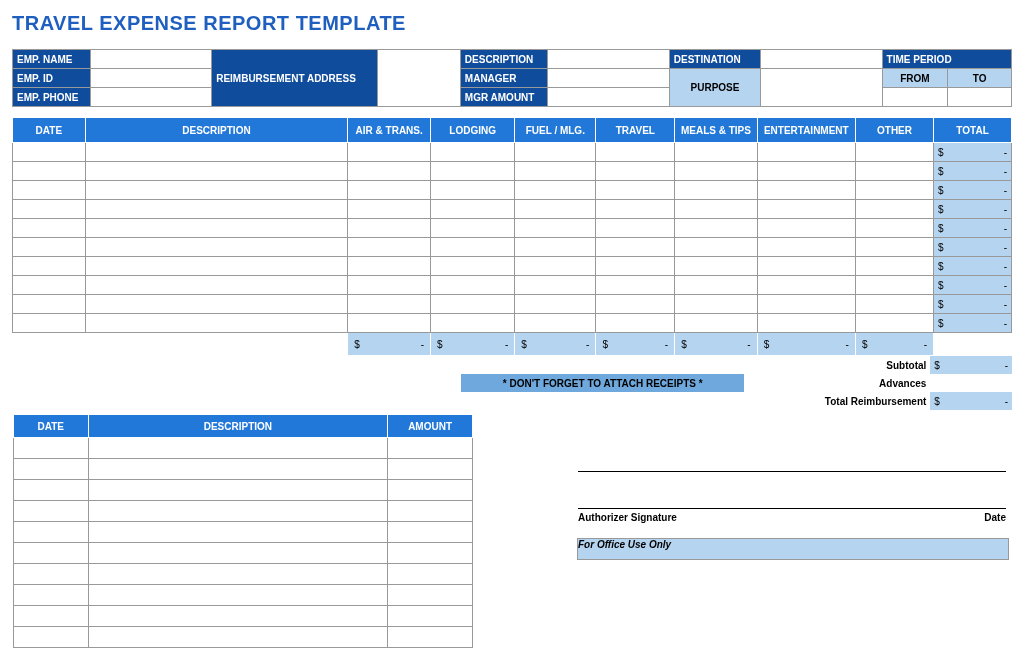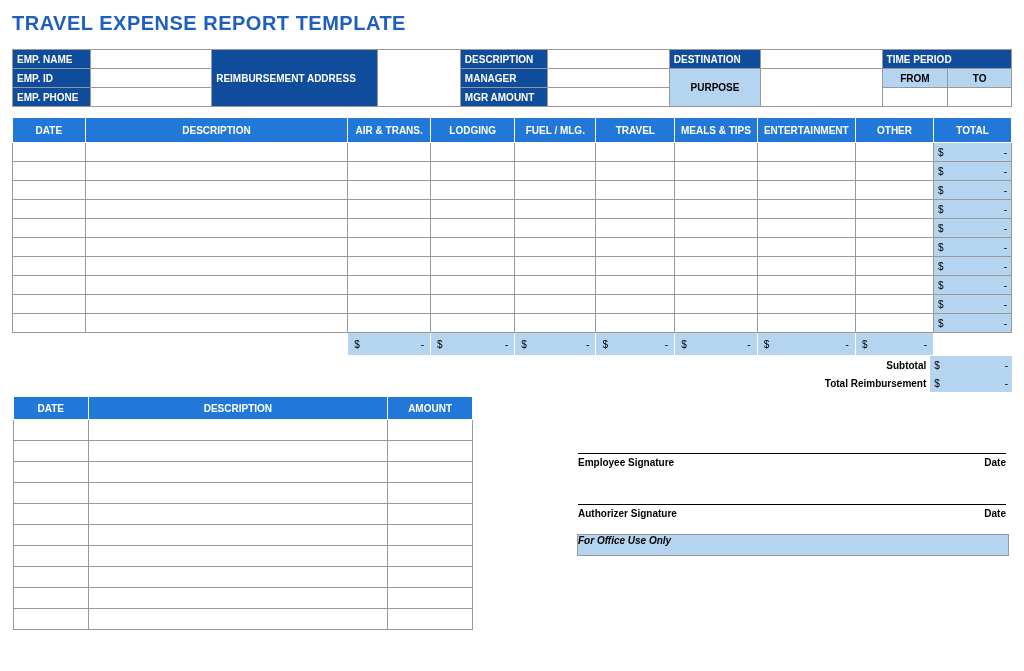--- a/index.html
+++ b/index.html
@@ -304,20 +304,26 @@
     <td style="width:450px"></td>
     <td style="width:280px"></td>
     <td class="right-label" style="width:180px">Subtotal</td>
     <td class="rt-ltblue" style="width:75px">
           <span class="dollar">$</span>
           <span class="dash">-</span>
         </td>
   </tr>
   <tr>
     <td></td>
+    <td class="reminder-bar">* DON'T FORGET TO ATTACH RECEIPTS *</td>
+    <td class="right-label">Advances</td>
+    <td></td>
+  </tr>
+  <tr>
+    <td></td>
     <td></td>
     <td class="right-label">Total Reimbursement</td>
     <td class="rt-ltblue">
           <span class="dollar">$</span>
           <span class="dash">-</span>
         </td>
   </tr>
 </tbody>
   </table>
 
@@ -387,24 +393,20 @@
 </td>
 <td style="width:90px"></td>
 <td style="vertical-align:top; padding-top:70px;">
   <table style="width:430px" class="sig-block">
     <tbody>
               <tr>
                 <td colspan="2">
                   <div class="sig-line"></div>
                 </td>
               </tr>
-    <tr class="sig-lbls">
-                <td style="width:330px">Employee Signature</td>
-                <td style="text-align:right">Date</td>
-              </tr>
     <tr>
                 <td colspan="2">
                   <div class="sig-line" style="margin-top:34px"></div>
                 </td>
               </tr>
     <tr class="sig-lbls">
                 <td>Authorizer Signature</td>
                 <td style="text-align:right">Date</td>
               </tr>
   </tbody>

